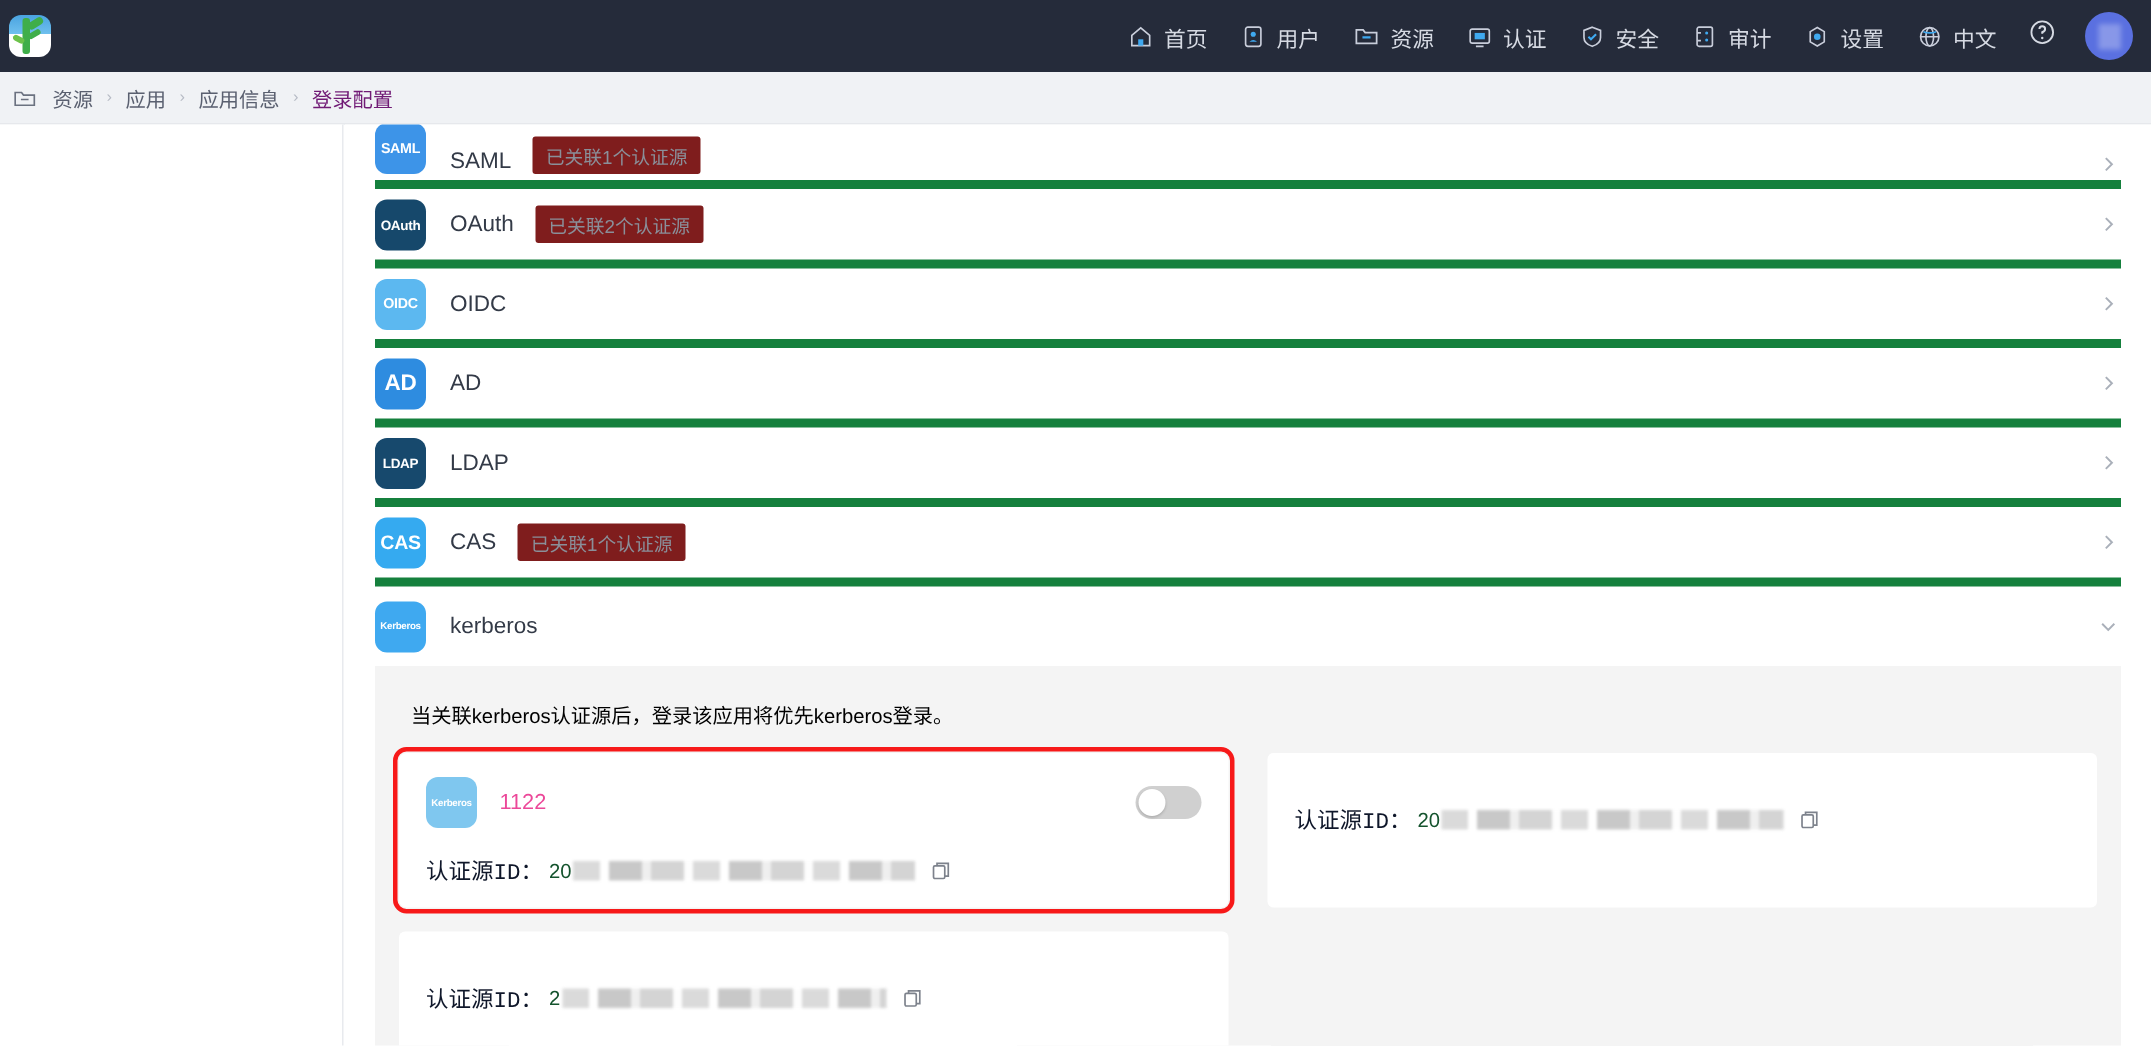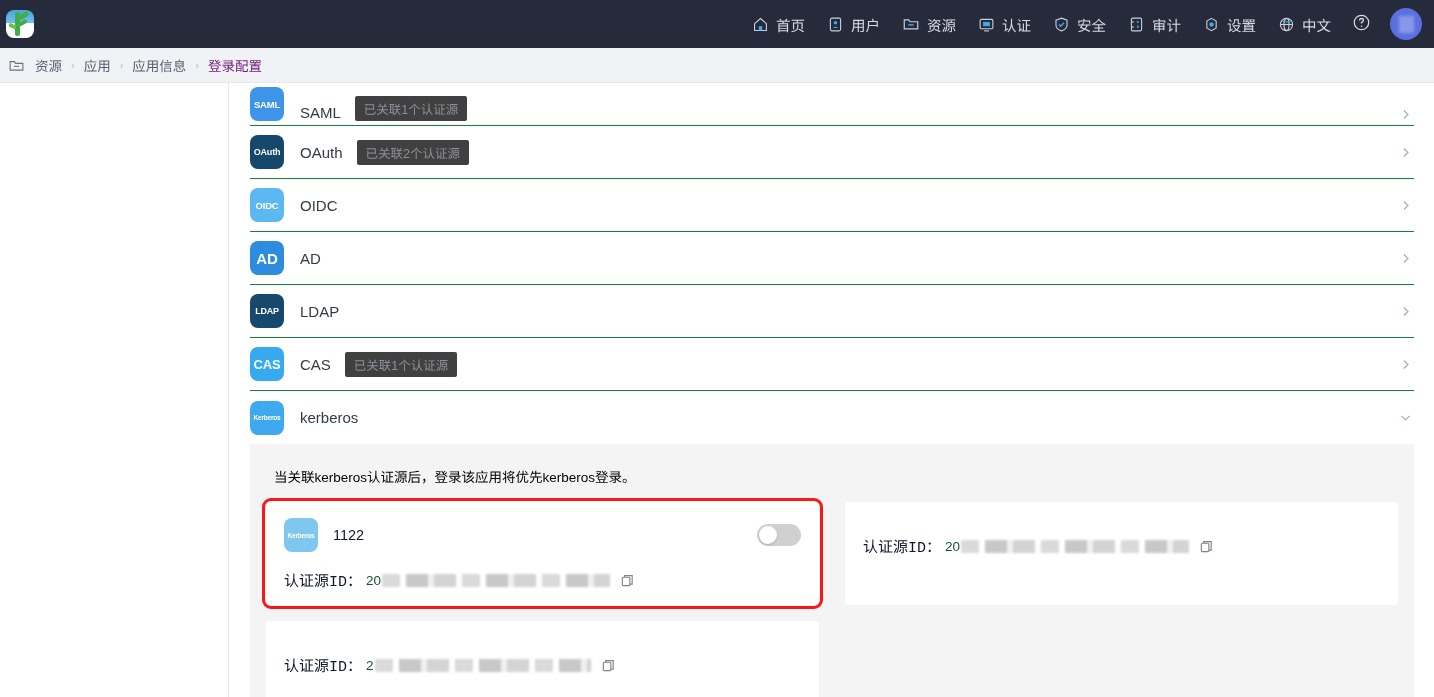--- a/index.html
+++ b/index.html
@@ -101,21 +101,21 @@
     width: 1204px; height: 614px;
     background: #ffffff;
     overflow: hidden;
   }
 
   
   .proto-list { padding: 0 20px 0 20px; }
   .proto-row {
     height: 53px;
     display: flex; align-items: center;
-    border-bottom: 1px solid #15803d;
+    border-bottom: 6px solid #15803d;
     cursor: pointer;
   }
   .proto-row.first { height: 43px; align-items: flex-end; padding-bottom: 4px; }
   .proto-row.expanded { border-bottom: none; }
 
   .badge {
     width: 34px; height: 34px; border-radius: 8px; flex: none;
     display: flex; align-items: center; justify-content: center;
     color: #ffffff; font-weight: bold; letter-spacing: -0.2px;
   }
@@ -126,21 +126,21 @@
   .badge.ldap { background: #17496d; font-size: 9px; }
   .badge.cas  { background: #35aaf0; font-size: 13px; }
   .badge.kerberos { background: #3fa9f0; font-size: 6.5px; }
   .badge.kerberos-lt { background: #7fc7ef; font-size: 6.5px; }
 
   .proto-name {
     margin-left: 16px; font-size: 15px; color: #333a47;
   }
   .proto-tag {
     margin-left: 14px; padding: 3px 9px;
-    background: #404040; color: #8a8f99;
+    background: #7f1d1d; color: #8a8f99;
     font-size: 12.5px; border-radius: 2px;
   }
   .proto-spacer { flex: 1 1 auto; }
   .chev { color: #aab0ba; display: flex; align-items: center; padding-right: 2px; }
 
   
   .expand-panel {
     margin: 0 20px 0 20px;
     background: #f4f4f4;
     padding: 16px 16px 18px 16px;
@@ -160,21 +160,21 @@
     min-height: 92px;
     position: relative;
   }
   .src-card.selected {
     outline: 3px solid #f71919;
     outline-offset: 1px;
     border-radius: 5px;
   }
   .card-top { display: flex; align-items: center; }
   .card-title {
-    margin-left: 15px; font-size: 14.5px; color: #0f172a;
+    margin-left: 15px; font-size: 14.5px; color: #ec4899;
   }
   .card-spacer { flex: 1 1 auto; }
 
   .toggle {
     width: 44px; height: 22px; border-radius: 11px;
     background: #d0d0d0; position: relative;
     cursor: pointer; flex: none;
   }
   .toggle .knob {
     position: absolute; left: 2px; top: 2px;

